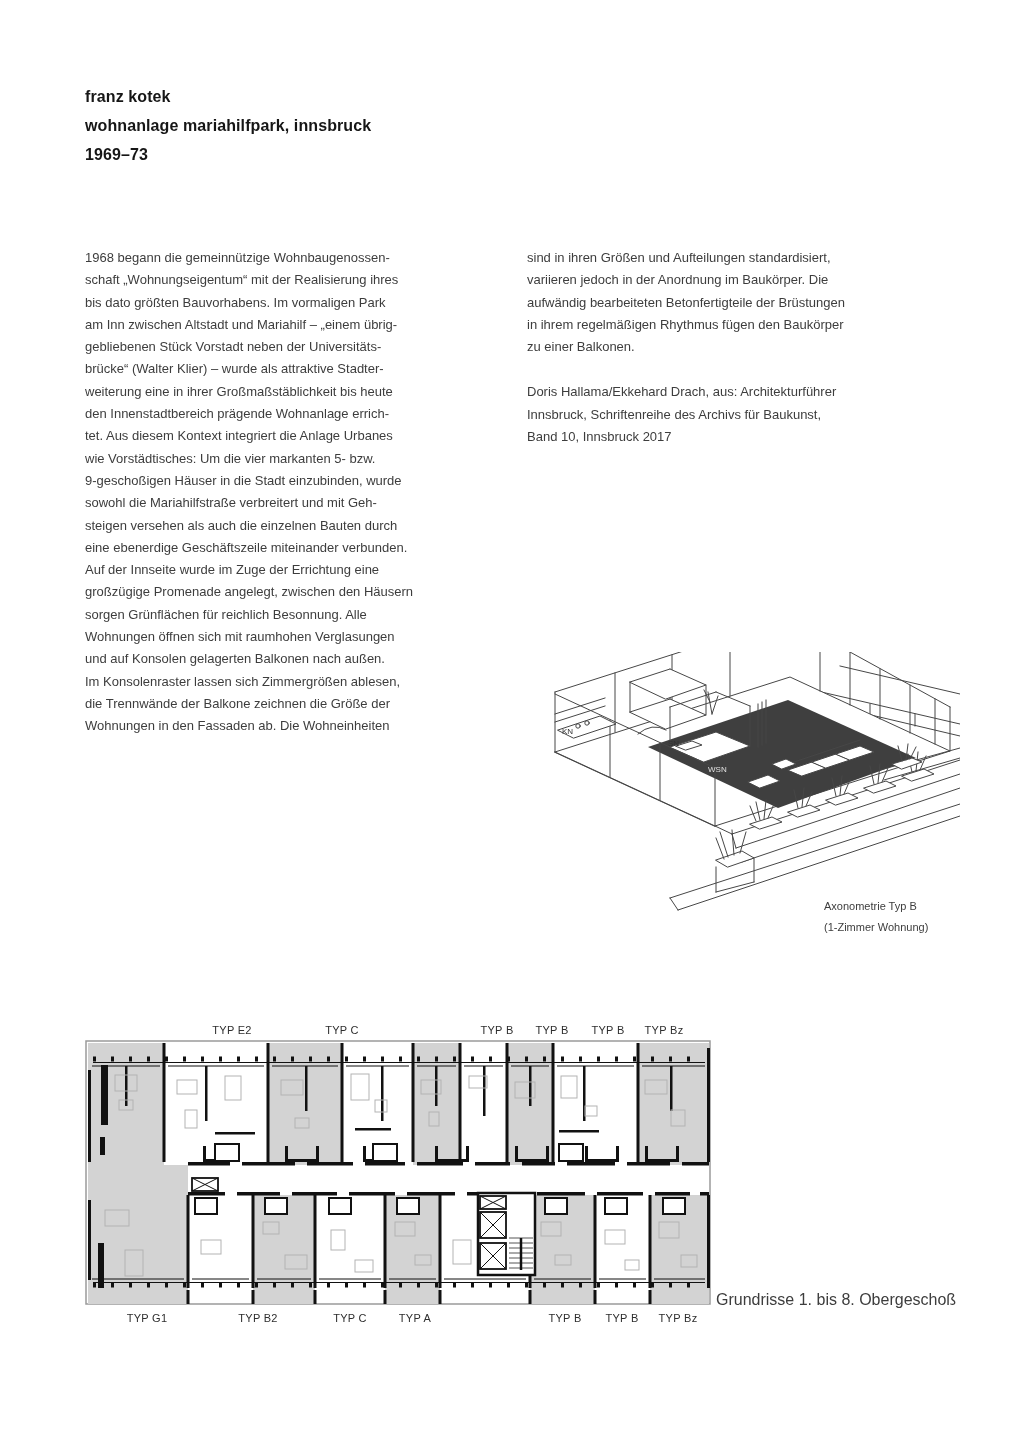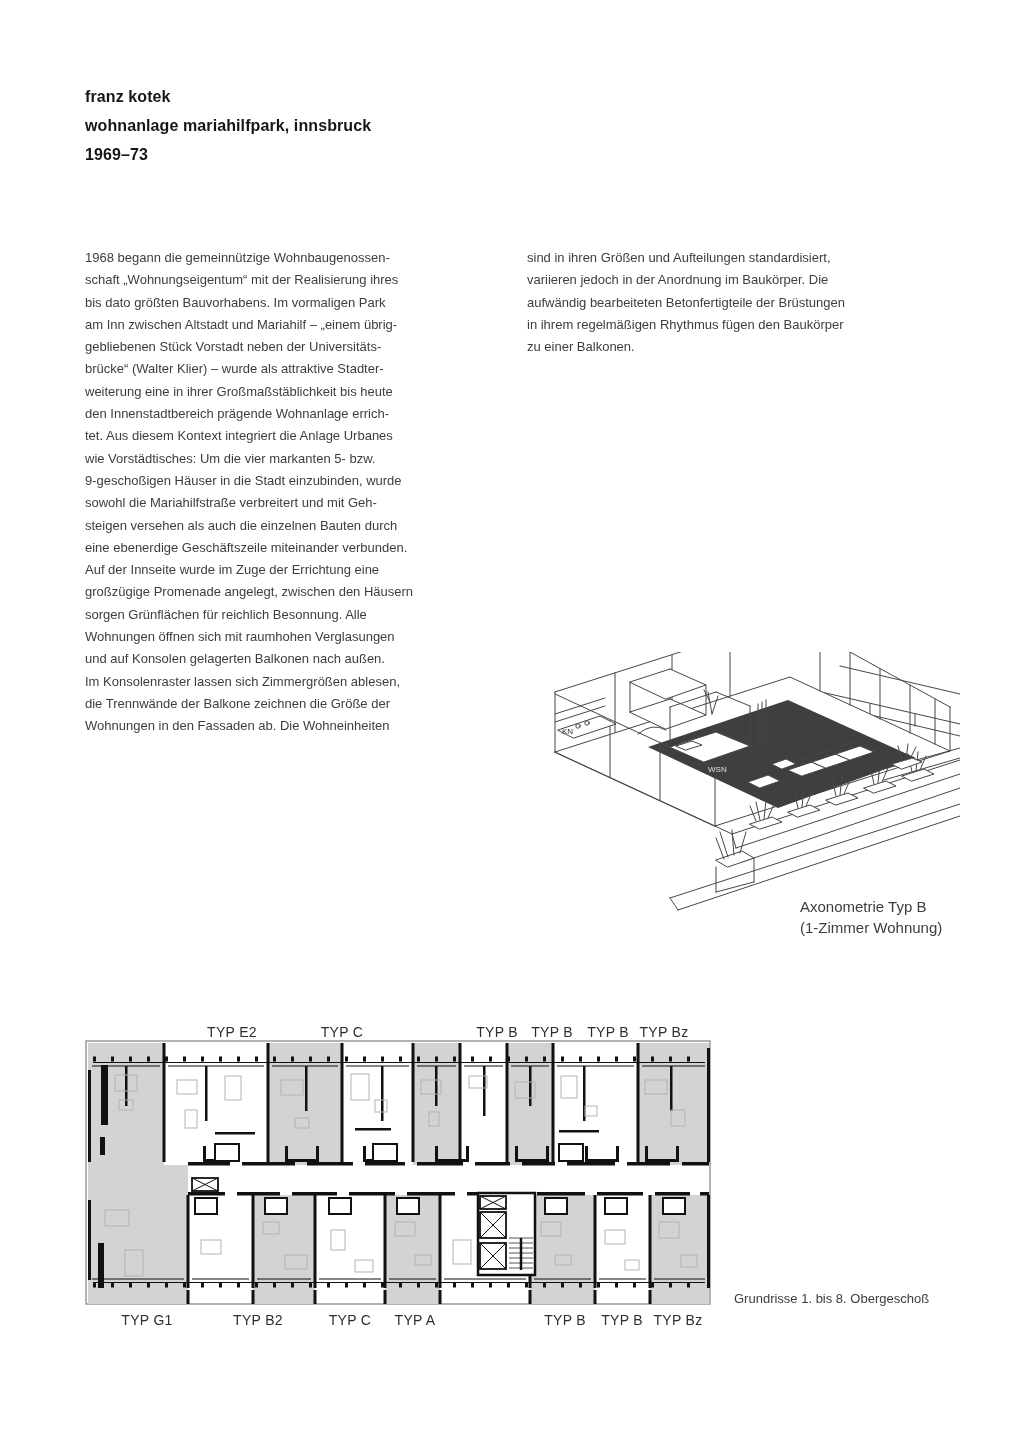--- a/index.html
+++ b/index.html
@@ -19,33 +19,33 @@
     color:#161616;letter-spacing:.1px;
   }
   .bodycol{
     font-size:13px;line-height:22.3px;color:#3d3d3d;
   }
   #col-left{left:85px;top:247px;width:445px;}
   #col-right{left:527px;top:247px;width:440px;}
   #col-right .src{margin-top:23px;}
   #axon{left:520px;top:652px;width:440px;height:300px;}
   #axon-caption{
-    left:800px;top:896px;width:200px;
-    font-size:15px;line-height:21px;color:#3d3d3d;
+    left:824px;top:896px;width:200px;
+    font-size:11px;line-height:21px;color:#3d3d3d;
   }
   #plan{left:85px;top:1040px;width:627px;height:268px;}
   .typlabel{
     position:absolute;transform:translateX(-50%);
-    font-size:14px;letter-spacing:.3px;color:#2e2e2e;white-space:nowrap;
+    font-size:11px;letter-spacing:.3px;color:#2e2e2e;white-space:nowrap;
   }
   .typlabel.top{top:-16px;}
   .typlabel.bot{top:272px;}
   #plan-caption{
-    left:734px;top:1291px;width:260px;
-    font-size:13px;color:#3d3d3d;
+    left:716px;top:1291px;width:260px;
+    font-size:16px;color:#3d3d3d;
   }
   p{margin:0;}
 </style>
 </head>
 <body>
 
 <div id="title" class="abs pre">franz kotek
 wohnanlage mariahilfpark, innsbruck
 1969–73</div>
 
@@ -73,20 +73,23 @@
 die Trennwände der Balkone zeichnen die Größe der
 Wohnungen in den Fassaden ab. Die Wohneinheiten</p>
 </div>
 
 <div id="col-right" class="abs bodycol">
   <p class="pre">sind in ihren Größen und Aufteilungen standardisiert,
 variieren jedoch in der Anordnung im Baukörper. Die
 aufwändig bearbeiteten Betonfertigteile der Brüstungen
 in ihrem regelmäßigen Rhythmus fügen den Baukörper
 zu einer Balkonen.</p>
+  <p class="pre src">Doris Hallama/Ekkehard Drach, aus: Architekturführer
+Innsbruck, Schriftenreihe des Archivs für Baukunst,
+Band 10, Innsbruck 2017</p>
 </div>
 
 <div id="axon" class="abs">
 <svg viewBox="0 0 440 300" width="440" height="300">
   <g stroke="#474747" stroke-width="1" fill="none" stroke-linecap="square">
 
     <line x1="258" y1="30" x2="440" y2="72"></line>
     <line x1="262" y1="42" x2="440" y2="84"></line>
     <line x1="320" y1="14" x2="440" y2="42"></line>
     <line x1="350" y1="52" x2="350" y2="64"></line>

